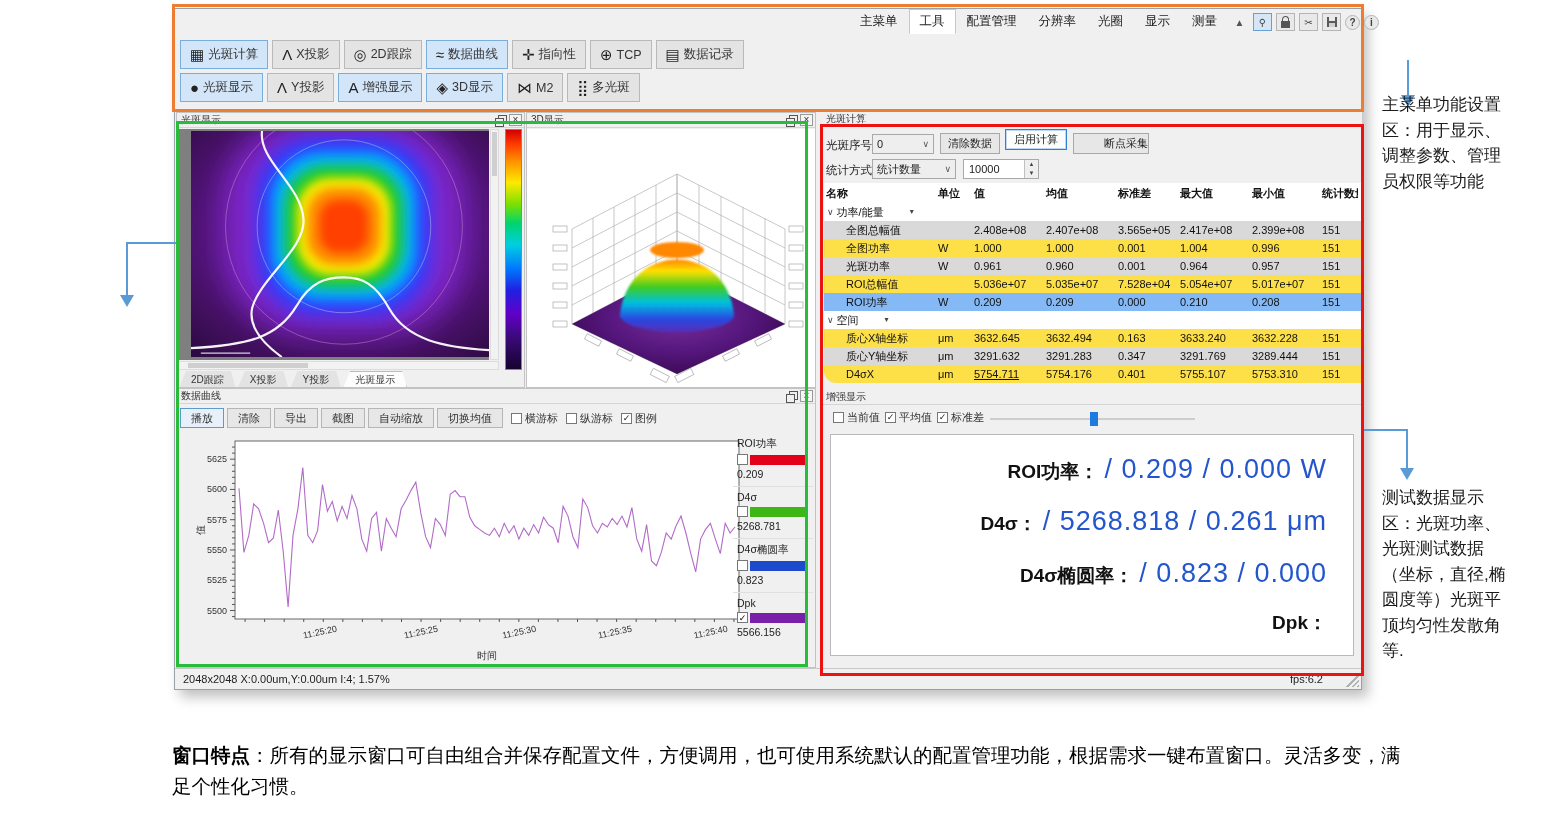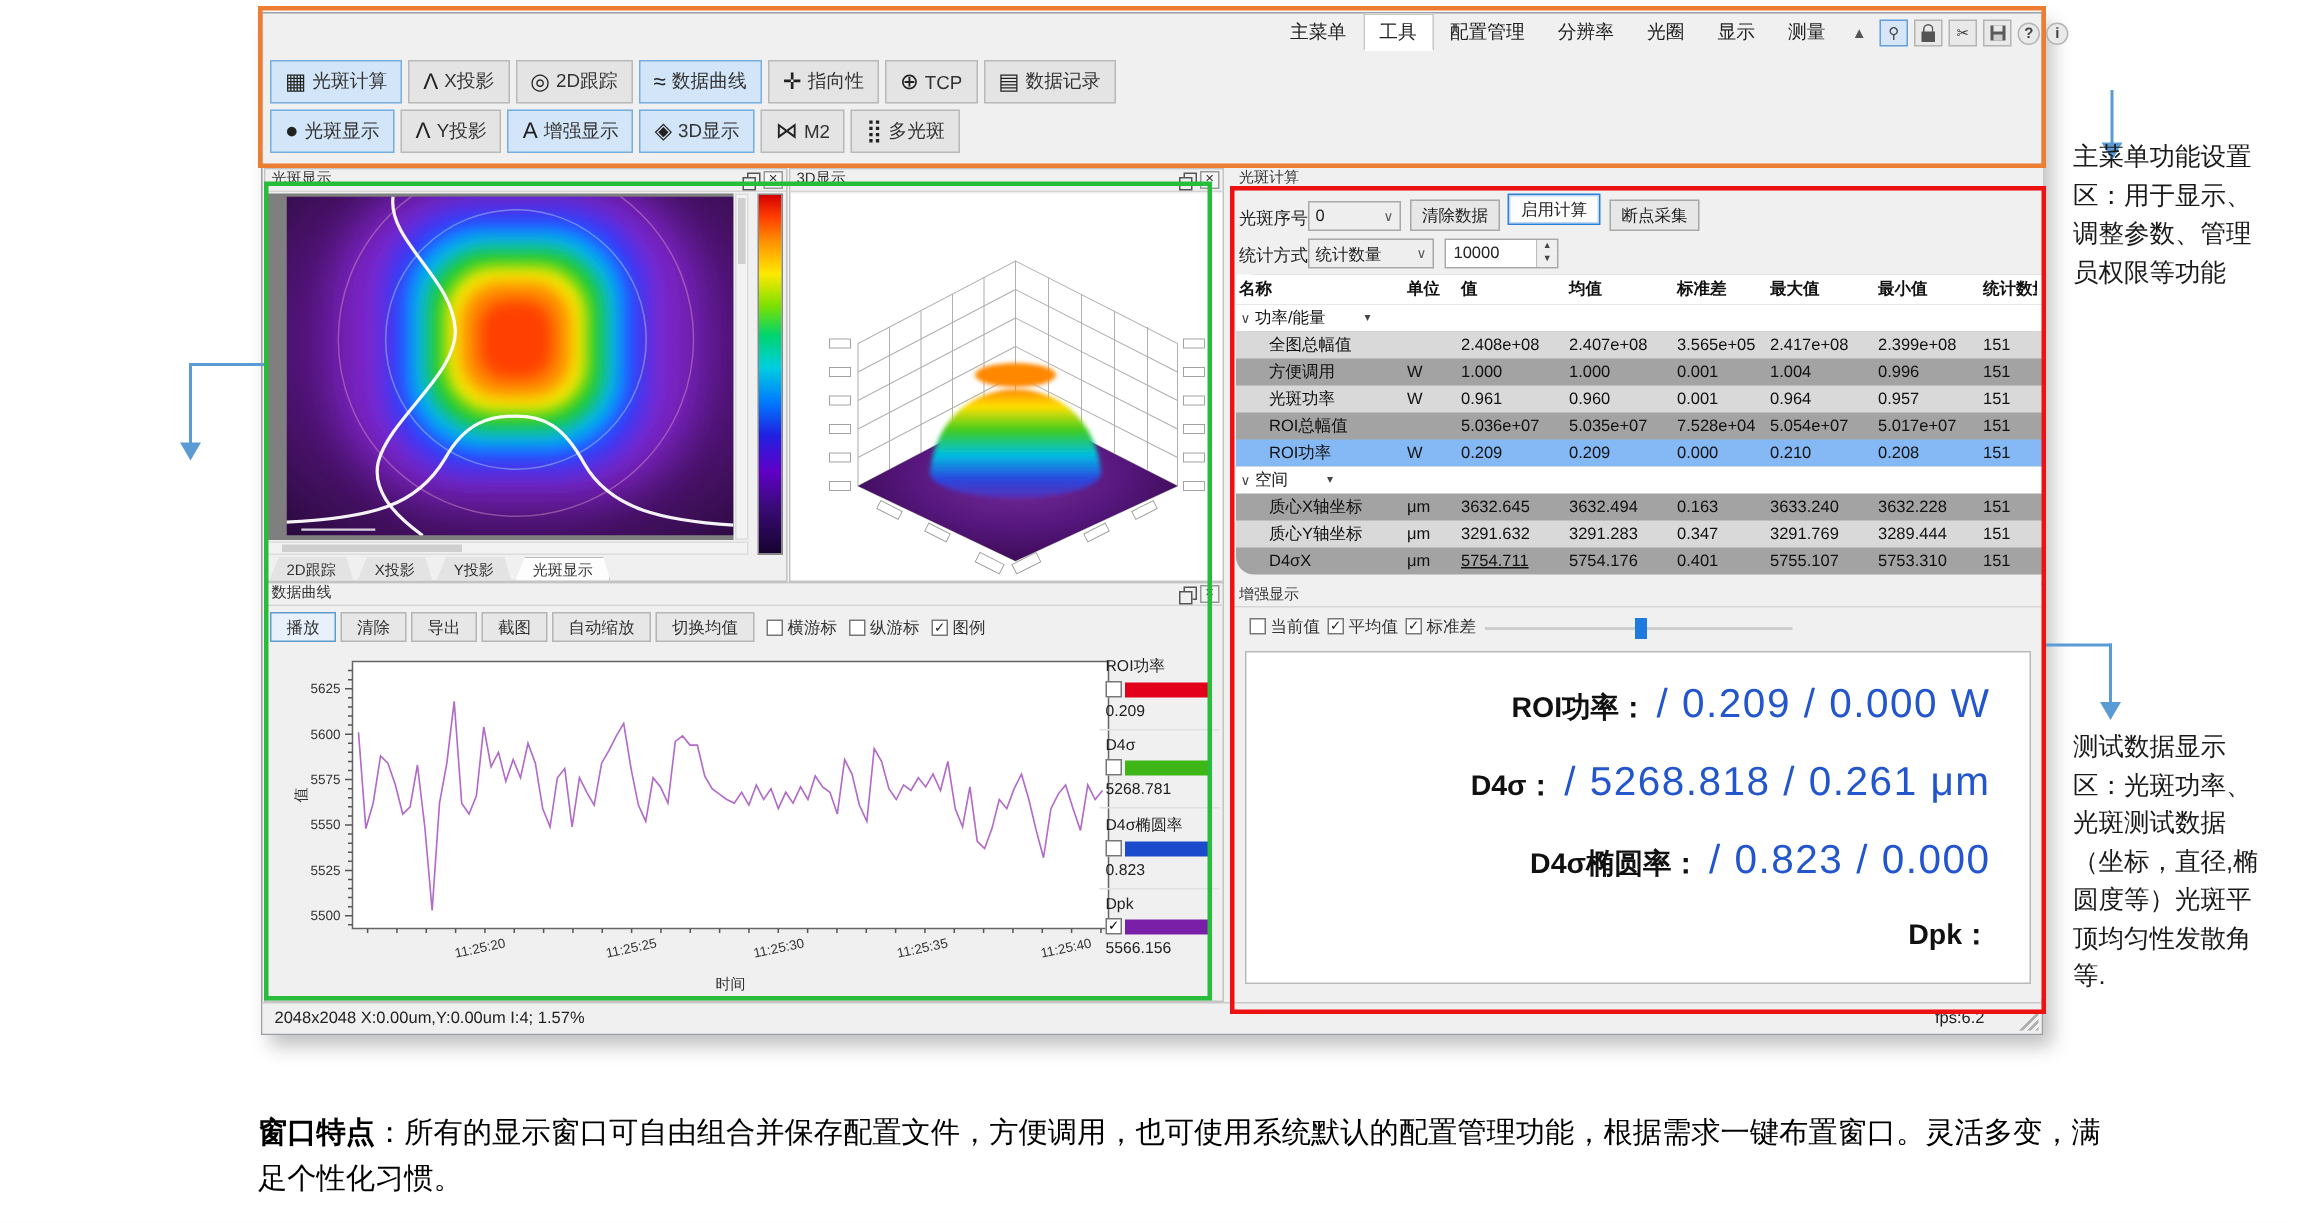--- a/index.html
+++ b/index.html
@@ -97,21 +97,21 @@
   .combo .car{font-size:9px;color:#555;}
   .pbtn{position:absolute;height:21px;background:#e7e7e7;border:1px solid #a8a8a8;font-size:11px;color:#222;
     display:flex;align-items:center;justify-content:center;}
   .pbtn.primary{background:#fdfdfd;border:1px solid #2f7fd6;box-shadow:inset 0 0 0 1px #bcd8f3;}
   .spin{position:absolute;height:20px;background:#fff;border:1px solid #a8a8a8;font-size:11px;color:#222;
     display:flex;align-items:center;}
   .spin .num{flex:1;padding-left:5px;}
   .spin .arrows{width:14px;display:flex;flex-direction:column;border-left:1px solid #c0c0c0;}
   .spin .arrows span{font-size:6px;line-height:9px;text-align:center;color:#444;background:#efefef;}
 
-  #calc-table{position:absolute;left:2px;top:71px;width:573px;font-size:11px;color:#111;background:#a3a3a3;border-radius:12px;}
+  #calc-table{position:absolute;left:2px;top:71px;width:573px;font-size:11px;color:#111;background:#fde047;border-radius:12px;}
   .trow{display:flex;height:18px;line-height:18px;align-items:center;}
   .trow.thead{font-weight:bold;height:20px;line-height:20px;background:#fff;}
   .trow.group{background:#fff;}
   .trow.shade{background:#d9d9d9;}
   .trow.selected{background:#85b9f5;}
   .tcell{padding-left:2px;overflow:hidden;white-space:nowrap;}
   .caret{font-size:9px;color:#444;padding:0 3px;}
   .gfilter{font-size:8px;color:#444;margin-left:26px;}
 
   
@@ -500,21 +500,21 @@
     <div class="combo" style="left:50px;top:22px;width:62px;">
       <span>0</span>
       <span class="car">∨</span>
     </div>
     <div class="pbtn" style="left:118px;top:21px;width:60px;">
         <span id="calc-btn-0">清除数据</span>
       </div>
     <div class="pbtn primary" style="left:183px;top:17px;width:62px;">
         <span id="calc-btn-1">启用计算</span>
       </div>
-    <div class="pbtn" style="left:251px;top:21px;width:60px;">
+    <div class="pbtn" style="left:251px;top:21px;width:76px;justify-content:flex-end;">
         <span id="calc-btn-2">断点采集</span>
       </div>
 
     <span class="frm-label" style="left:4px;top:51px;">统计方式</span>
     <div class="combo" style="left:50px;top:47px;width:84px;">
       <span>统计数量</span>
       <span class="car">∨</span>
     </div>
     <div class="spin" style="left:141px;top:47px;width:76px;">
       <span class="num">10000</span>
@@ -543,21 +543,21 @@
           <span class="tcell" style="width: 112px; padding-left: 22px;">全图总幅值</span>
           <span class="tcell" style="width: 36px;"></span>
           <span class="tcell" style="width: 72px;">2.408e+08</span>
           <span class="tcell" style="width: 72px;">2.407e+08</span>
           <span class="tcell" style="width: 62px;">3.565e+05</span>
           <span class="tcell" style="width: 72px;">2.417e+08</span>
           <span class="tcell" style="width: 70px;">2.399e+08</span>
           <span class="tcell" style="width: 38px;">151</span>
         </div>
         <div class="trow">
-          <span class="tcell" style="width: 112px; padding-left: 22px;">方便调用</span>
+          <span class="tcell" style="width: 112px; padding-left: 22px;">全图功率</span>
           <span class="tcell" style="width: 36px;">W</span>
           <span class="tcell" style="width: 72px;">1.000</span>
           <span class="tcell" style="width: 72px;">1.000</span>
           <span class="tcell" style="width: 62px;">0.001</span>
           <span class="tcell" style="width: 72px;">1.004</span>
           <span class="tcell" style="width: 70px;">0.996</span>
           <span class="tcell" style="width: 38px;">151</span>
         </div>
         <div class="trow shade">
           <span class="tcell" style="width: 112px; padding-left: 22px;">光斑功率</span>

